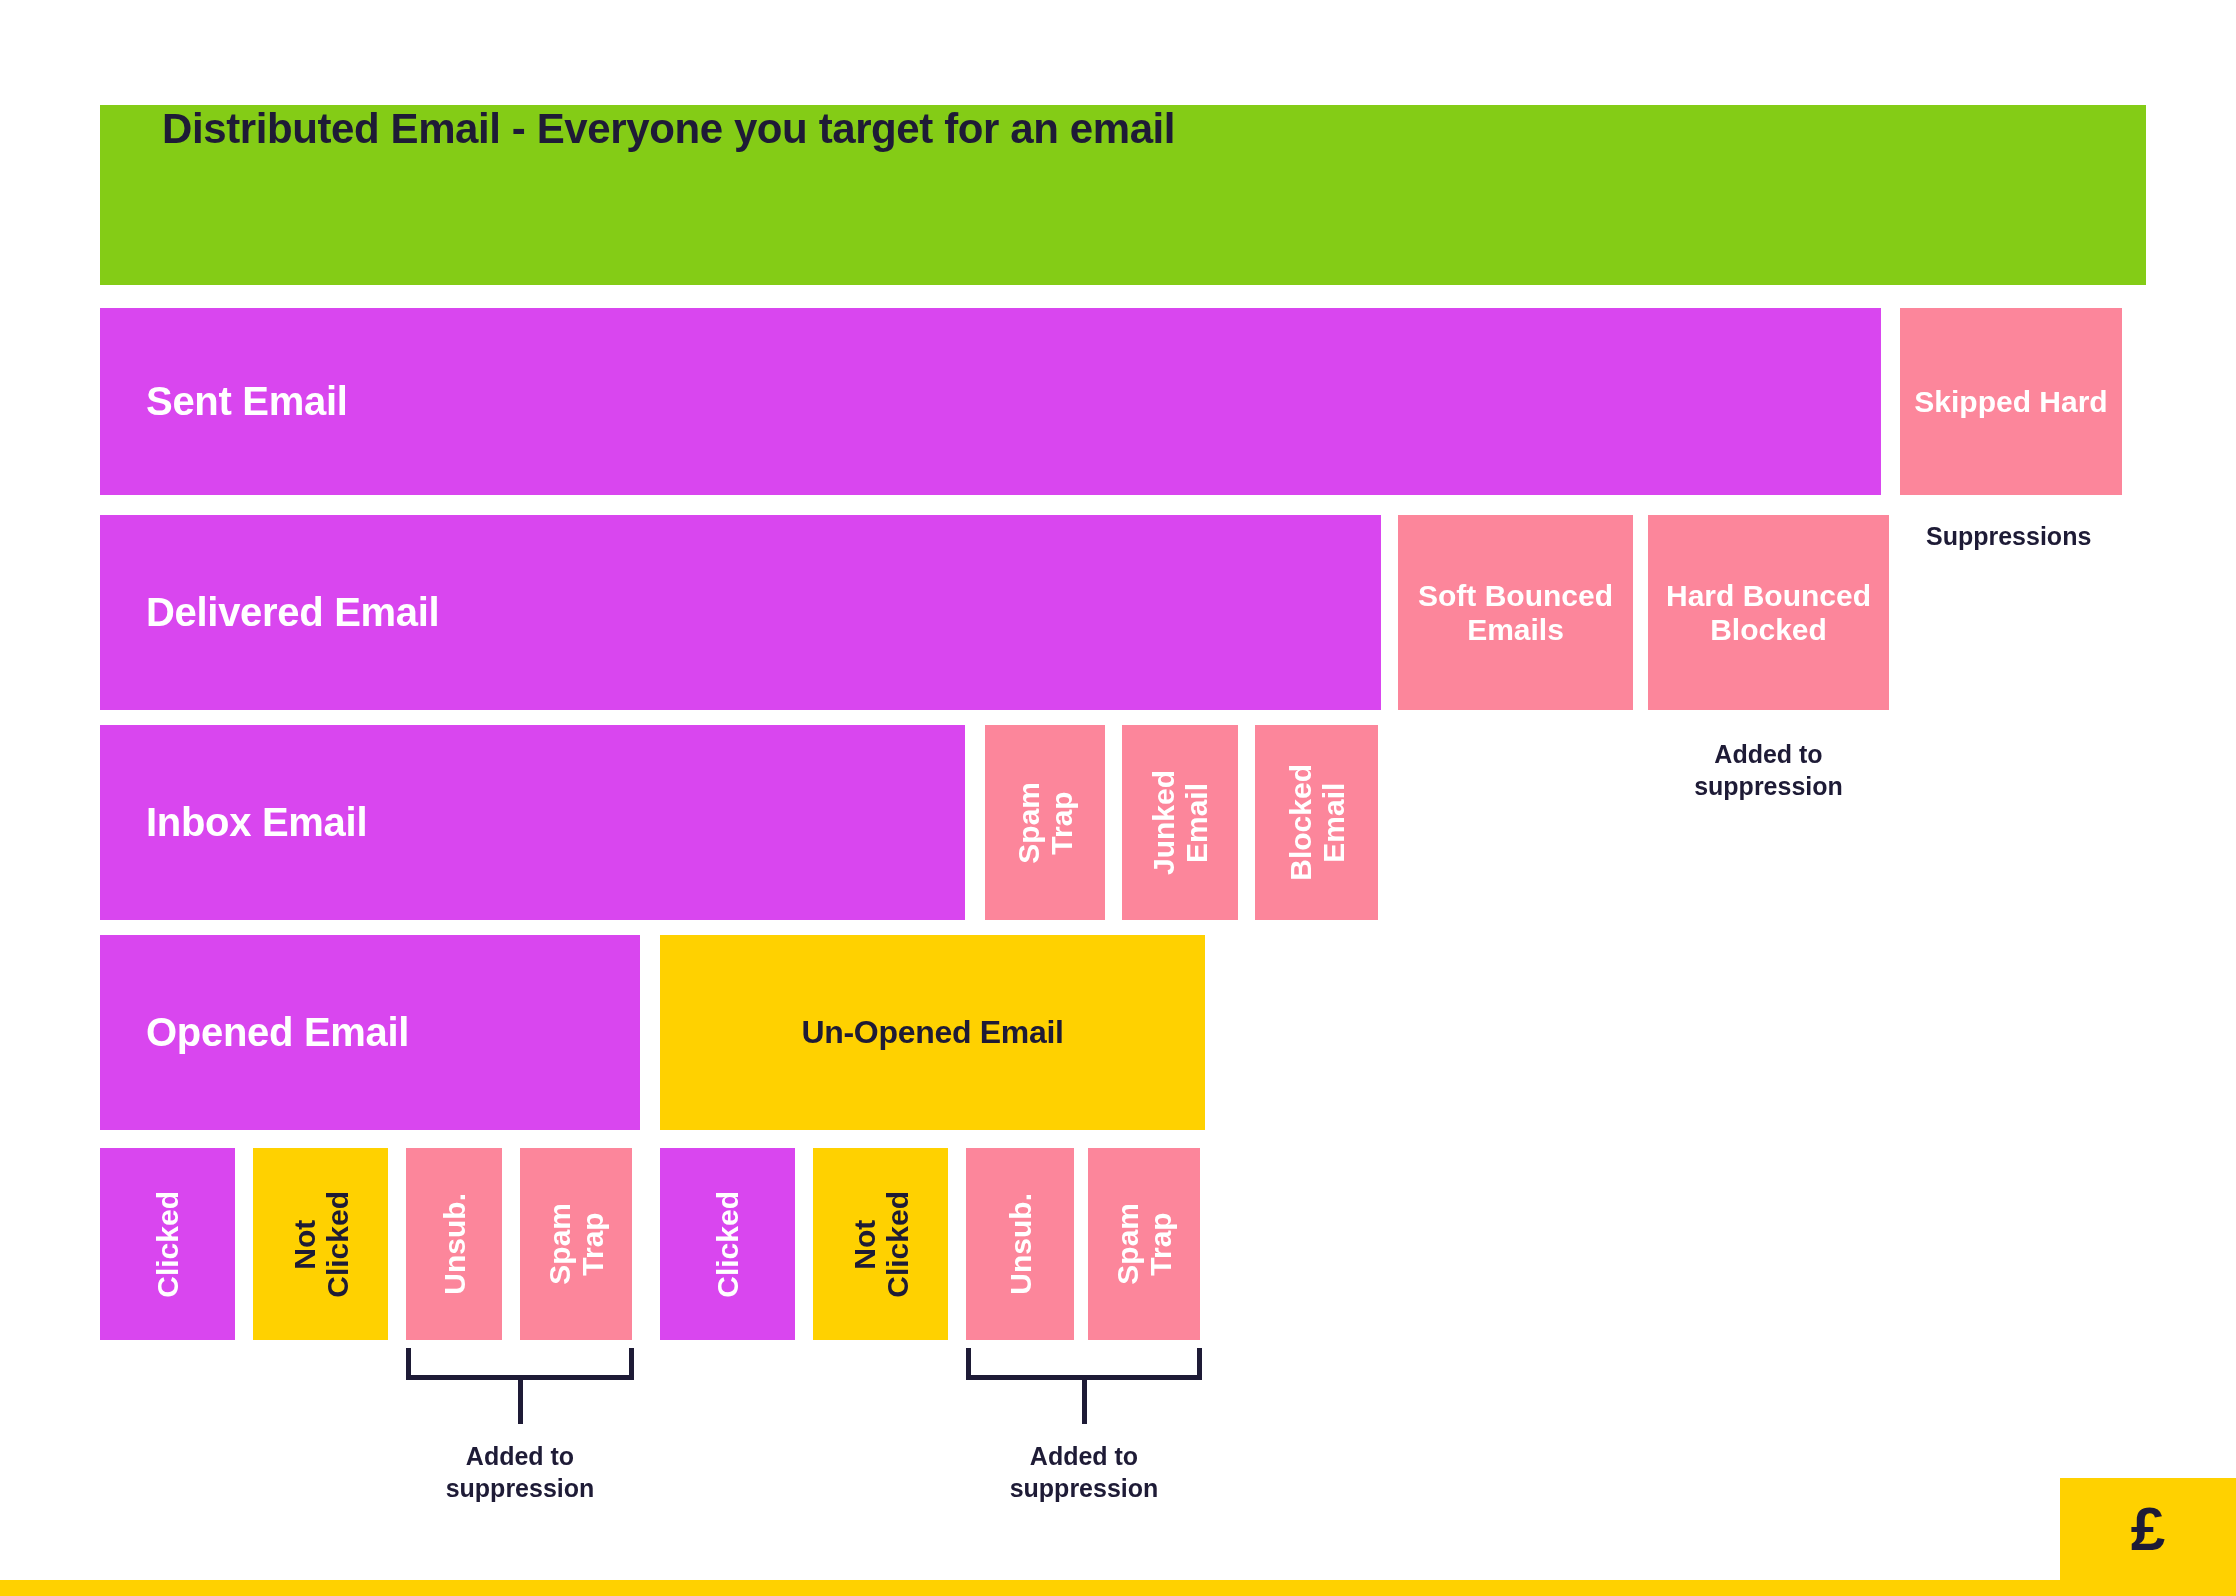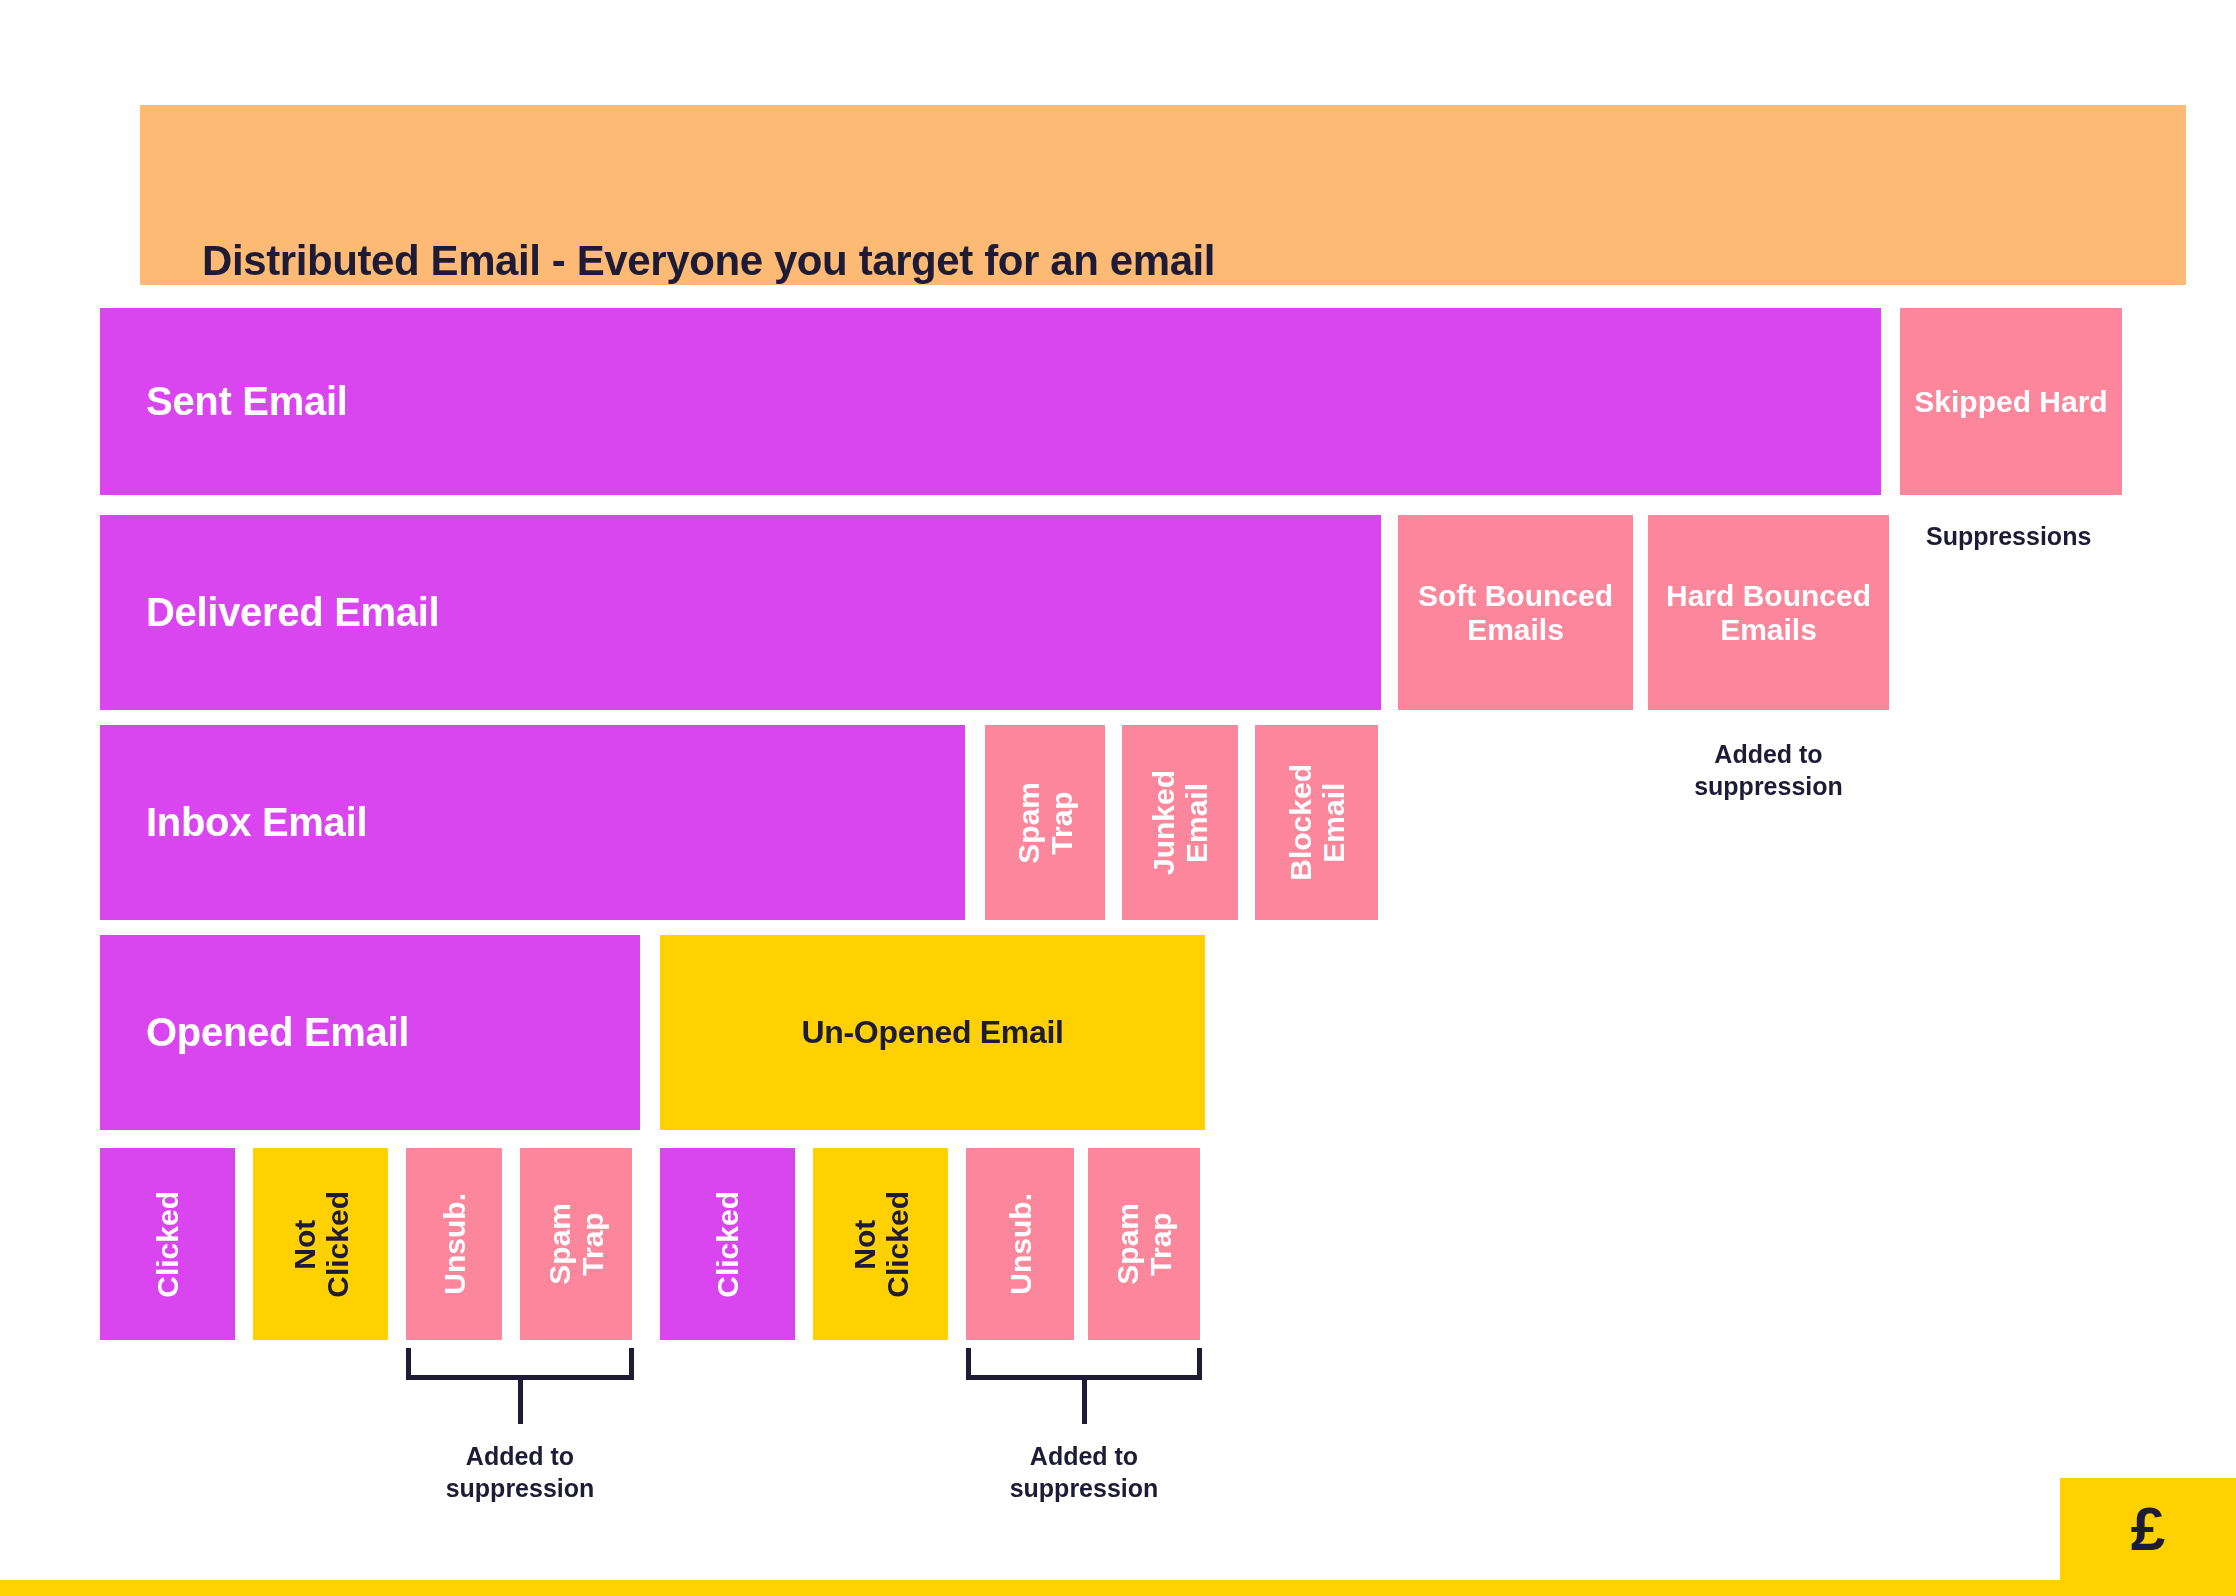--- a/index.html
+++ b/index.html
@@ -19,24 +19,23 @@
     background: #FFFFFF;
   }
 
   
   .header-band {
     position: absolute;
     left: 100px;
     top: 105px;
     width: 2046px;
     height: 180px;
-    background: #fdba74;
+    background: #84cc16;
     display: flex;
-    align-items: flex-end;
-    margin-left: 40px;
+    align-items: flex-start;
   }
   .header-title {
     padding-left: 62px;
     font-size: 42px;
     font-weight: 700;
     color: #1E1B36;
     letter-spacing: -0.4px;
     white-space: nowrap;
   }
 
@@ -171,21 +170,21 @@
 
   <div class="block pink" style="left:1398px; top:515px; width:235px; height:195px;">
     <span class="lbl-c">Soft
 Bounced
 Emails</span>
   </div>
 
   <div class="block pink" style="left:1648px; top:515px; width:241px; height:195px;">
     <span class="lbl-c">Hard
 Bounced
-Emails</span>
+Blocked</span>
   </div>
 
   <div class="caption" style="left:1648px; top:738px; width:241px;">Added to
 suppression</div>
 
   <div class="block teal" style="left:100px; top:725px; width:865px; height:195px;">
     <span class="lbl-h">Inbox Email</span>
   </div>
 
   <div class="block pink vert" style="left:985px; top:725px; width:120px; height:195px;">

